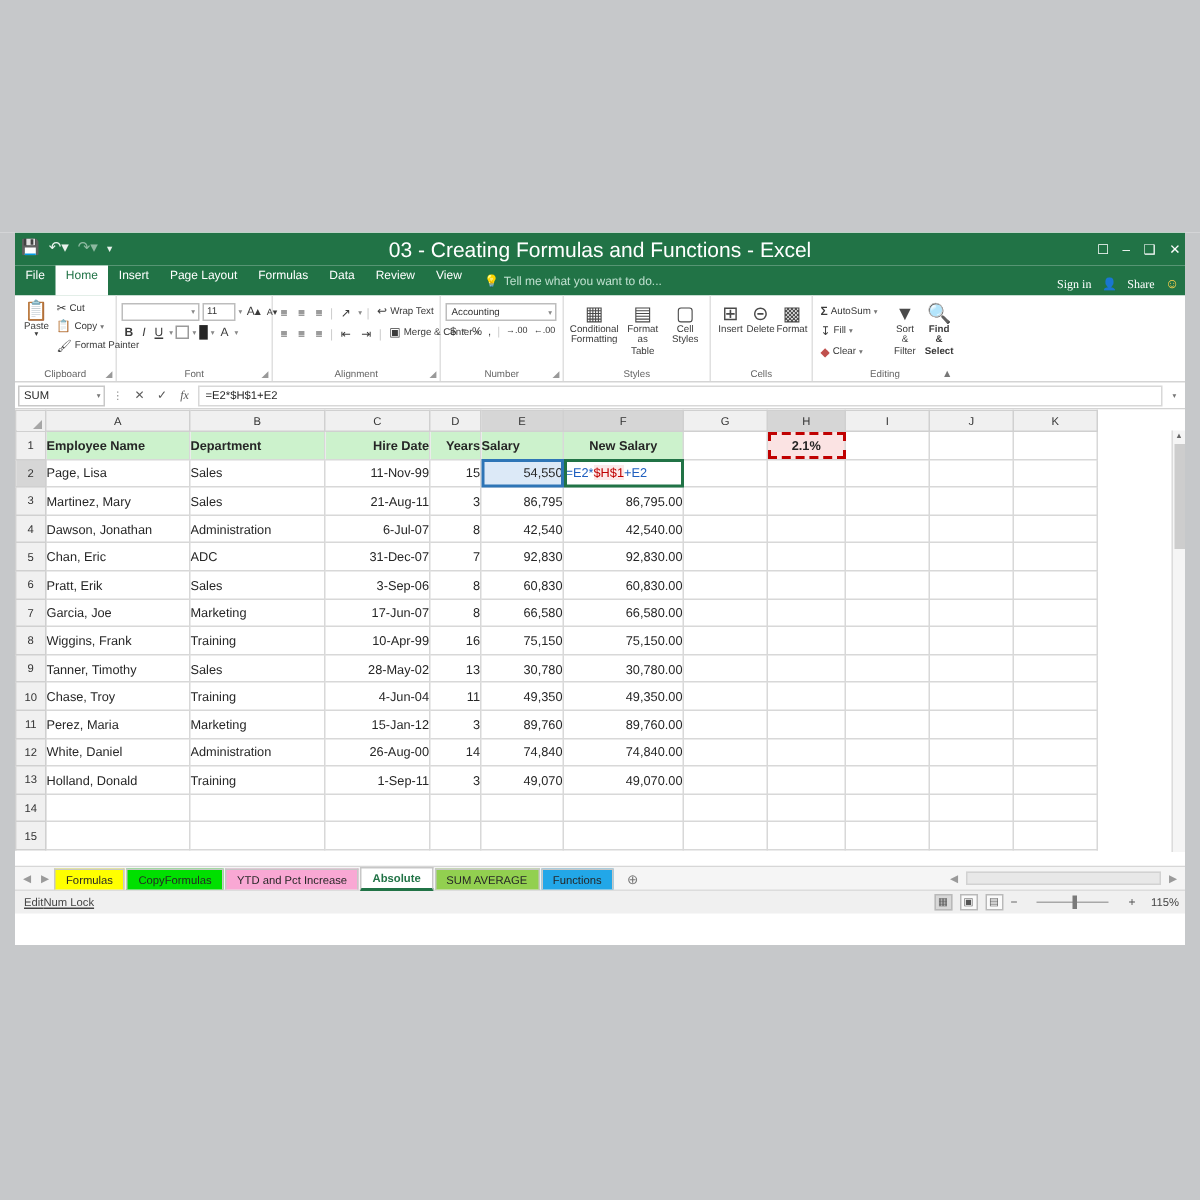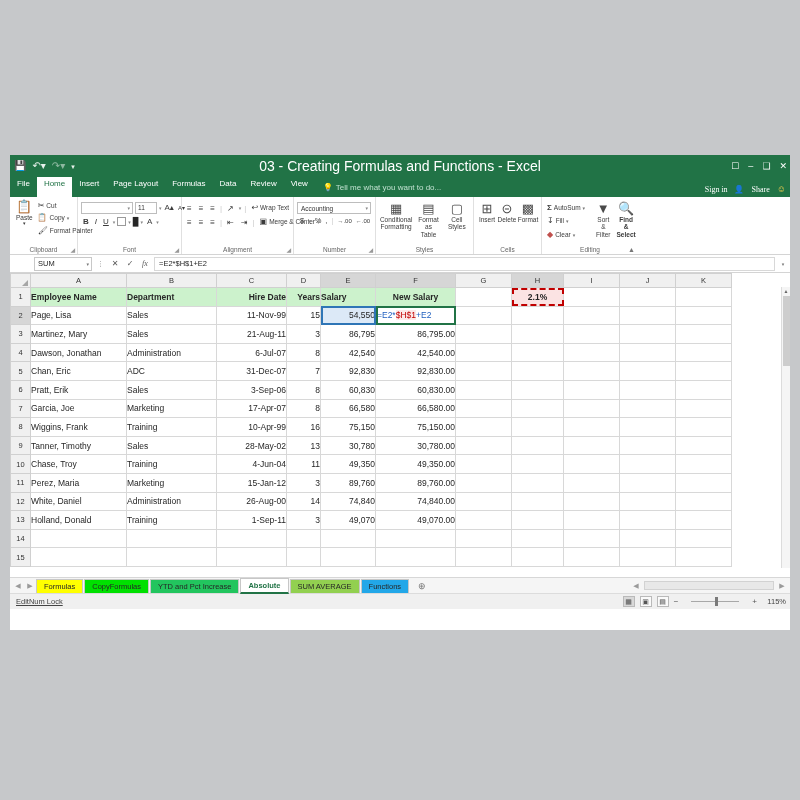--- a/index.html
+++ b/index.html
@@ -100,21 +100,21 @@
   #g-styles { width: 98px; }
   
   #g-cells { width: 68px; }
   
   #g-editing { width: 96px; border-right: none; }
   .ed-left { display: flex; flex-direction: column; gap: 1px; padding-top: 1px; }
   #collapse-ribbon { position: absolute; right: 3px; bottom: 1px; font-size: 7px; color: #777; }
 
   
   #fbar { height: 18px; display: flex; align-items: center; background: #fff; border-bottom: 1px solid #d4d4d4; padding: 0 2px; gap: 3px; }
-  #namebox { width: 58px; height: 14px; border: 1px solid #c8c8c8; background: #fff; font-size: 7.5px; display: flex; align-items: center; padding-left: 3px; margin-left: 22px; }
+  #namebox { width: 58px; height: 14px; border: 1px solid #c8c8c8; background: #fff; font-size: 7.5px; display: flex; align-items: center; padding-left: 3px; }
   #namebox .car { margin-left: auto; font-size: 5px; color: #777; padding-right: 2px; }
   #fb-dots { font-size: 7px; color: #888; padding: 0 2px; }
   .fb-btn { width: 12px; text-align: center; font-size: 8px; color: #5a5a5a; }
   #fb-fx { font-style: italic; font-family: "Liberation Serif", serif; }
   #fbinput { flex: 1; height: 14px; border: 1px solid #d8d8d8; border-left: 1px solid #d8d8d8; background: #fff; font-size: 7.5px; display: flex; align-items: center; padding-left: 4px; }
   #fb-car { width: 10px; text-align: center; font-size: 5px; color: #777; }
 
   
   #gridwrap { position: relative; height: 304px; background: #ffffff; overflow: hidden; }
   table.grid { border-collapse: collapse; table-layout: fixed; }
@@ -544,21 +544,21 @@
           <td class="cell"></td>
           <td class="cell"></td>
           <td class="cell"></td>
           <td class="cell"></td>
           <td class="cell"></td>
         </tr>
         <tr>
           <th class="rowhdr">7</th>
           <td class="cell l">Garcia, Joe</td>
           <td class="cell l">Marketing</td>
-          <td class="cell r">17-Apr-07</td>
+          <td class="cell r">17-Jun-07</td>
           <td class="cell r">8</td>
           <td class="cell r">66,580</td>
           <td class="cell r">66,580.00</td>
           <td class="cell"></td>
           <td class="cell"></td>
           <td class="cell"></td>
           <td class="cell"></td>
           <td class="cell"></td>
         </tr>
         <tr>
@@ -681,21 +681,21 @@
         <div class="arrow">▲</div>
         <div id="vthumb"></div>
       </div>
     </div>
 
     <div id="tabbar">
       <span class="navarrow">◀</span>
       <span class="navarrow">▶</span>
       <div class="stab" style="background:#ffff00">Formulas</div>
       <div class="stab" style="background:#00e000">CopyFormulas</div>
-      <div class="stab" style="background:#22c55e">YTD and Pct Increase</div>
+      <div class="stab" style="background:#f9a8d4">YTD and Pct Increase</div>
       <div class="stab active">Absolute</div>
       <div class="stab" style="background:#92d050">SUM AVERAGE</div>
       <div class="stab" style="background:#22a7e8">Functions</div>
       <div id="addsheet">⊕</div>
       <div id="tabbar-right">
         <span class="navarrow">◀</span>
         <div id="tb-hscroll"></div>
         <span class="navarrow">▶</span>
       </div>
     </div>

